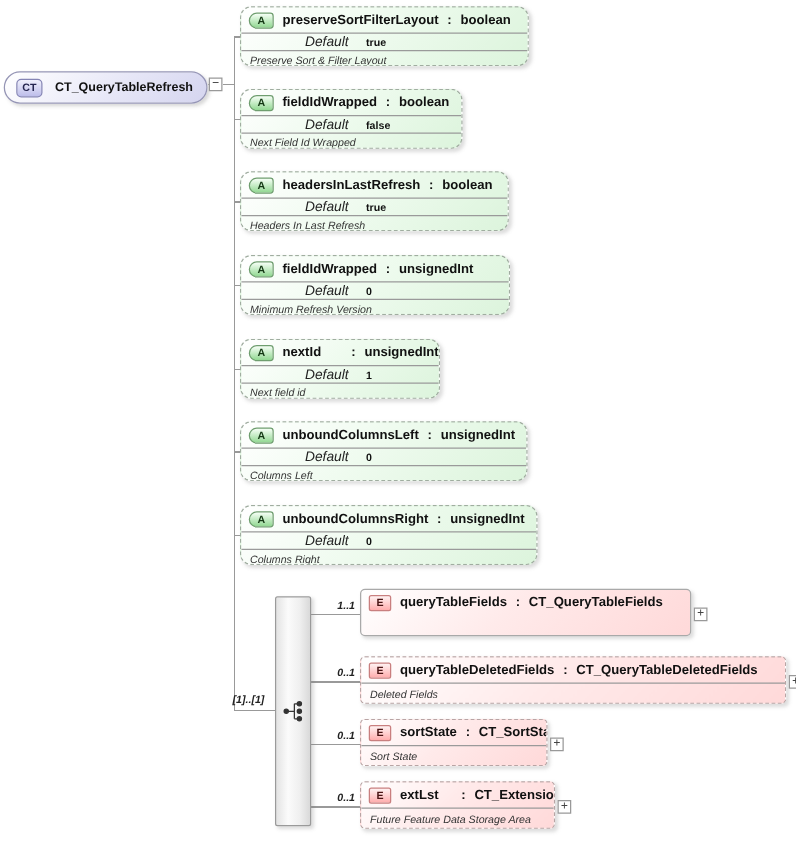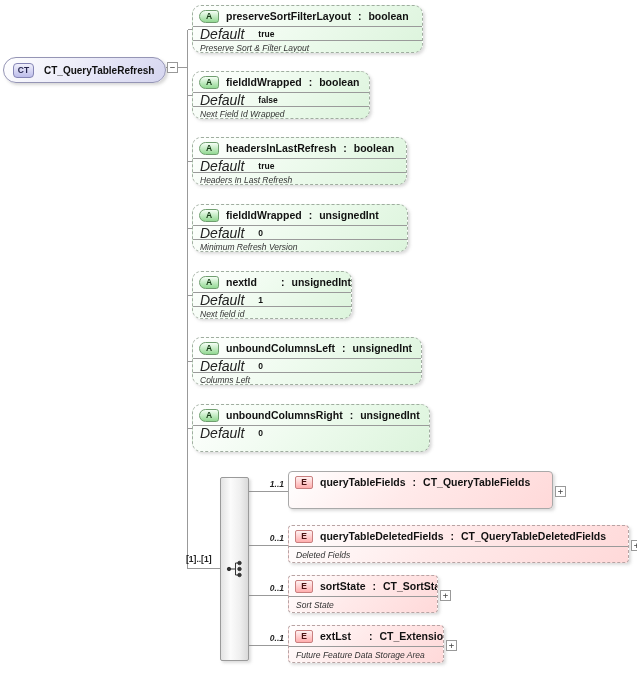--- a/index.html
+++ b/index.html
@@ -34,40 +34,40 @@
   .attr-box{position:absolute;left:192px;height:48px;box-sizing:border-box;
             border:1px dashed #a0ada0;border-radius:9px;
             background:linear-gradient(135deg,#ffffff,#effbef 45%,#dcf4dc);
             box-shadow:2px 2px 3px rgba(120,120,120,.25);overflow:hidden;}
   .box-header{height:20px;display:flex;align-items:center;gap:7px;padding:0 6px;white-space:nowrap;}
   .member-name{font-size:10.5px;font-weight:bold;}
   .member-sep{font-size:10.5px;font-weight:bold;}
   .member-type{font-size:10.5px;font-weight:bold;}
   .default-row{height:13px;border-top:1px solid #9a9a9a;display:flex;align-items:center;gap:14px;
                padding:0 7px;white-space:nowrap;}
-  .default-label{font-size:14px;font-style:italic;color:#222;}
+  .default-label{font-size:11px;font-style:italic;color:#222;margin-left:44px;}
   .default-value{font-size:8.5px;font-weight:bold;color:#111;}
   .desc-row{height:13px;border-top:1px solid #9a9a9a;display:flex;align-items:center;
             padding:0 7px;font-size:8.5px;font-style:italic;color:#333;white-space:nowrap;}
 
   
   .elem-box{position:absolute;left:288px;height:38px;box-sizing:border-box;
             border:1px dashed #b8a4a4;border-radius:4px;
             background:linear-gradient(135deg,#ffffff,#ffeaea 45%,#ffd9d9);
             box-shadow:2px 2px 3px rgba(120,120,120,.25);overflow:hidden;}
   .elem-box.required{border:1px solid #a9a9a9;}
   .elem-box .desc-row{height:16px;}
 
   
   .seq-bar{position:absolute;left:220px;top:477px;width:29px;height:184px;box-sizing:border-box;
            border:1px solid #9a9a9a;border-radius:2px;
            background:linear-gradient(to right,#e3e3e3,#fbfbfb 35%,#efefef 70%,#d9d9d9);
            box-shadow:2px 2px 3px rgba(120,120,120,.25);
            display:flex;align-items:center;justify-content:center;}
-  .seq-label{position:absolute;left:186px;top:554px;width:32px;font-size:8.5px;
+  .seq-label{position:absolute;left:186px;top:554px;width:32px;font-size:8.5px;font-style:italic;
              font-weight:bold;color:#222;white-space:nowrap;}
   .card-label{position:absolute;width:32px;text-align:right;font-size:8.5px;font-style:italic;
               font-weight:bold;color:#222;white-space:nowrap;}
 </style>
 </head>
 <body>
 
 <div class="canvas">
 
   <svg class="wires" shape-rendering="crispEdges">
@@ -184,20 +184,21 @@
     <div class="box-header">
       <span class="badge badge-a">A</span>
       <span class="member-name">unboundColumnsRight</span>
       <span class="member-sep">:</span>
       <span class="member-type">unsignedInt</span>
     </div>
     <div class="default-row">
       <span class="default-label">Default</span>
       <span class="default-value">0</span>
     </div>
+    <div class="desc-row">Columns Right</div>
   </div>
 
   <div class="seq-bar">
     <svg width="17" height="18" viewBox="0 0 17 18">
       <g stroke="#333" stroke-width="1" fill="#333">
         <circle cx="3" cy="9" r="1.7"></circle>
         <line x1="3" y1="9" x2="9.5" y2="9"></line>
         <line x1="9.5" y1="3" x2="9.5" y2="15"></line>
         <line x1="9.5" y1="3" x2="13" y2="3"></line>
         <line x1="9.5" y1="15" x2="13" y2="15"></line>

